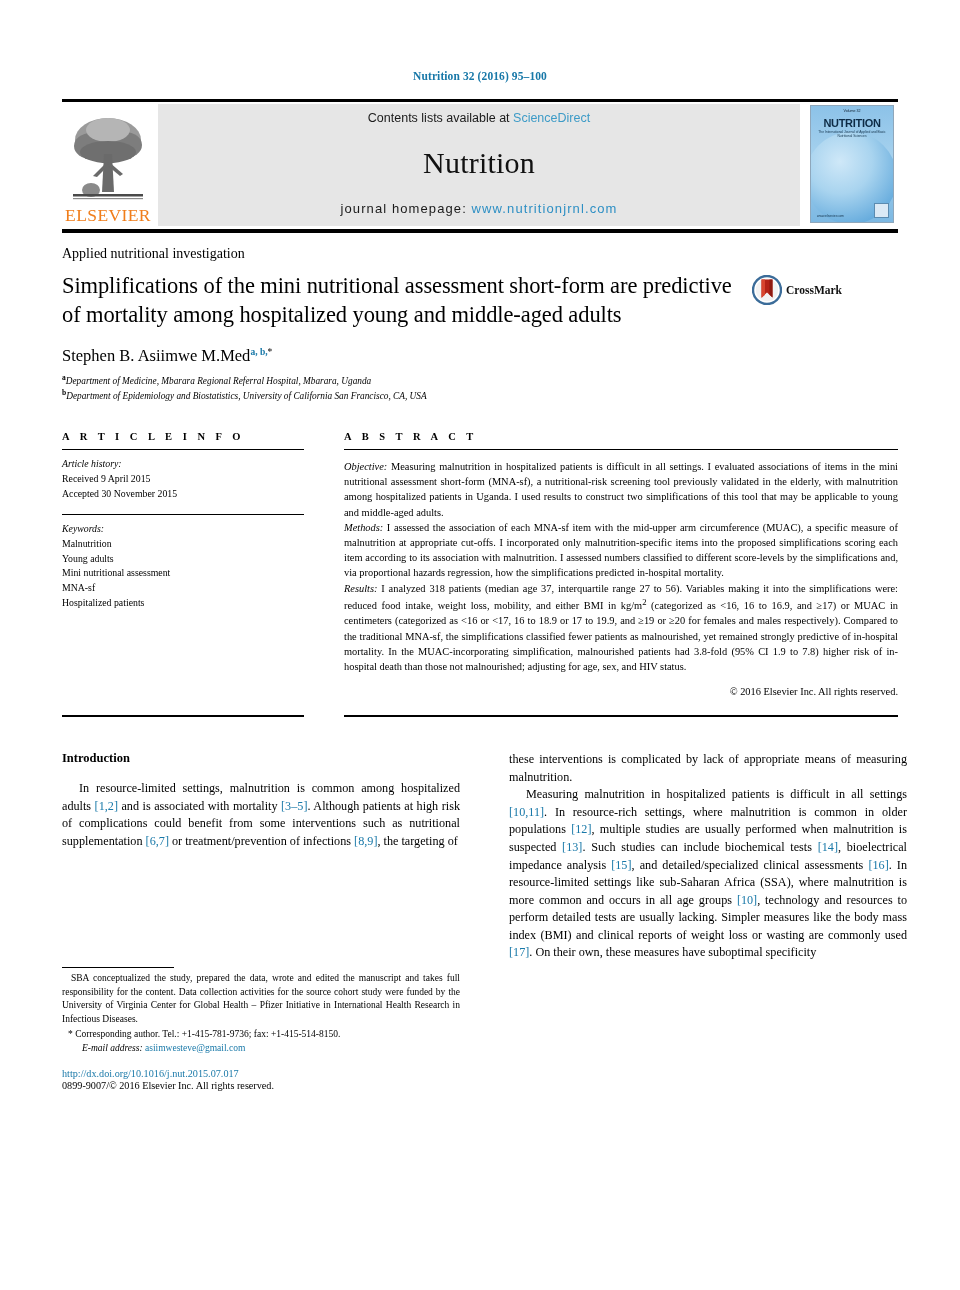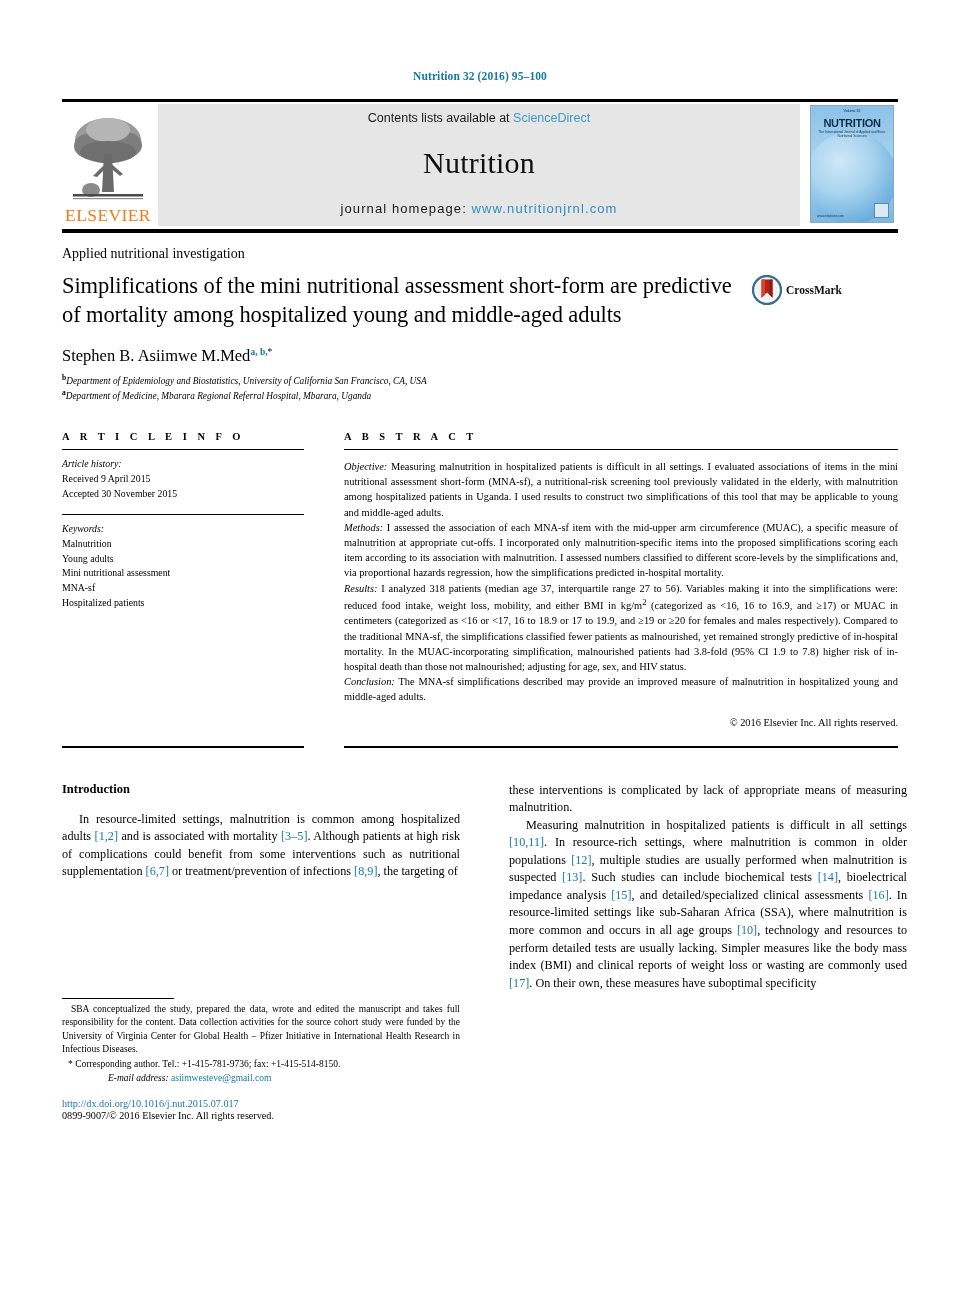--- a/index.html
+++ b/index.html
@@ -317,21 +317,21 @@
     margin-top: 2px;
     padding-left: 9px;
     text-indent: -3px;
   }
   .fn-email {
     font-family: "Liberation Serif", serif;
     font-size: 9.5px;
     line-height: 1.42;
     padding-left: 20px;
   }
-  .fn-email .lbl { font-style: italic; margin-left: 26px; }
+  .fn-email .lbl { font-style: italic; }
   .fn-email .mail { color: #1878a8; }
   .doi-line {
     font-family: "Liberation Serif", serif;
     font-size: 10.2px;
     color: #1878a8;
     margin-top: 13px;
   }
   .issn-line {
     font-family: "Liberation Serif", serif;
     font-size: 10.2px;
@@ -409,24 +409,24 @@
         <span class="crossmark-text">CrossMark</span>
       </div>
     </div>
 
     <div class="authors">
       <span>Stephen B. Asiimwe M.Med</span><sup>a, b,</sup><sup class="star">*</sup>
     </div>
 
     <div class="affiliations">
       <div>
+        <sup>a</sup><span>Department of Medicine, Mbarara Regional Referral Hospital, Mbarara, Uganda</span>
+      </div>
+      <div>
         <sup>b</sup><span>Department of Epidemiology and Biostatistics, University of California San Francisco, CA, USA</span>
-      </div>
-      <div>
-        <sup>a</sup><span>Department of Medicine, Mbarara Regional Referral Hospital, Mbarara, Uganda</span>
       </div>
     </div>
 
     <div class="info-abstract">
 
       <div class="col-info">
         <div class="sec-head">A R T I C L E  I N F O</div>
         <div class="rule-thin"></div>
         <div class="info-block">
           <div class="lbl">Article history:</div>
@@ -443,21 +443,20 @@
         </div>
       </div>
 
       <div class="col-abstract">
         <div class="sec-head">A B S T R A C T</div>
         <div class="rule-thin"></div>
         <div class="abstract-body">
           <p><em>Objective:</em><span> Measuring malnutrition in hospitalized patients is difficult in all settings. I evaluated associations of items in the mini nutritional assessment short-form (MNA-sf), a nutritional-risk screening tool previously validated in the elderly, with malnutrition among hospitalized patients in Uganda. I used results to construct two simplifications of this tool that may be applicable to young and middle-aged adults.</span></p>
           <p><em>Methods:</em><span> I assessed the association of each MNA-sf item with the mid-upper arm circumference (MUAC), a specific measure of malnutrition at appropriate cut-offs. I incorporated only malnutrition-specific items into the proposed simplifications scoring each item according to its association with malnutrition. I assessed numbers classified to different score-levels by the simplifications and, via proportional hazards regression, how the simplifications predicted in-hospital mortality.</span></p>
           <p><em>Results:</em><span> I analyzed 318 patients (median age 37, interquartile range 27 to 56). Variables making it into the simplifications were: reduced food intake, weight loss, mobility, and either BMI in kg/m<sup>2</sup> (categorized as &lt;16, 16 to 16.9, and ≥17) or MUAC in centimeters (categorized as &lt;16 or &lt;17, 16 to 18.9 or 17 to 19.9, and ≥19 or ≥20 for females and males respectively). Compared to the traditional MNA-sf, the simplifications classified fewer patients as malnourished, yet remained strongly predictive of in-hospital mortality. In the MUAC-incorporating simplification, malnourished patients had 3.8-fold (95% CI 1.9 to 7.8) higher risk of in-hospital death than those not malnourished; adjusting for age, sex, and HIV status.</span></p>
-          <p><em>Conclusion:</em><span> The MNA-sf simplifications described may provide an improved measure of malnutrition in hospitalized young and middle-aged adults.</span></p>
         </div>
         <div class="copyright">© 2016 Elsevier Inc. All rights reserved.</div>
       </div>
 
     </div>
 
     <div class="closing-rules">
       <div class="r-left"></div>
       <div class="r-right"></div>
     </div>

